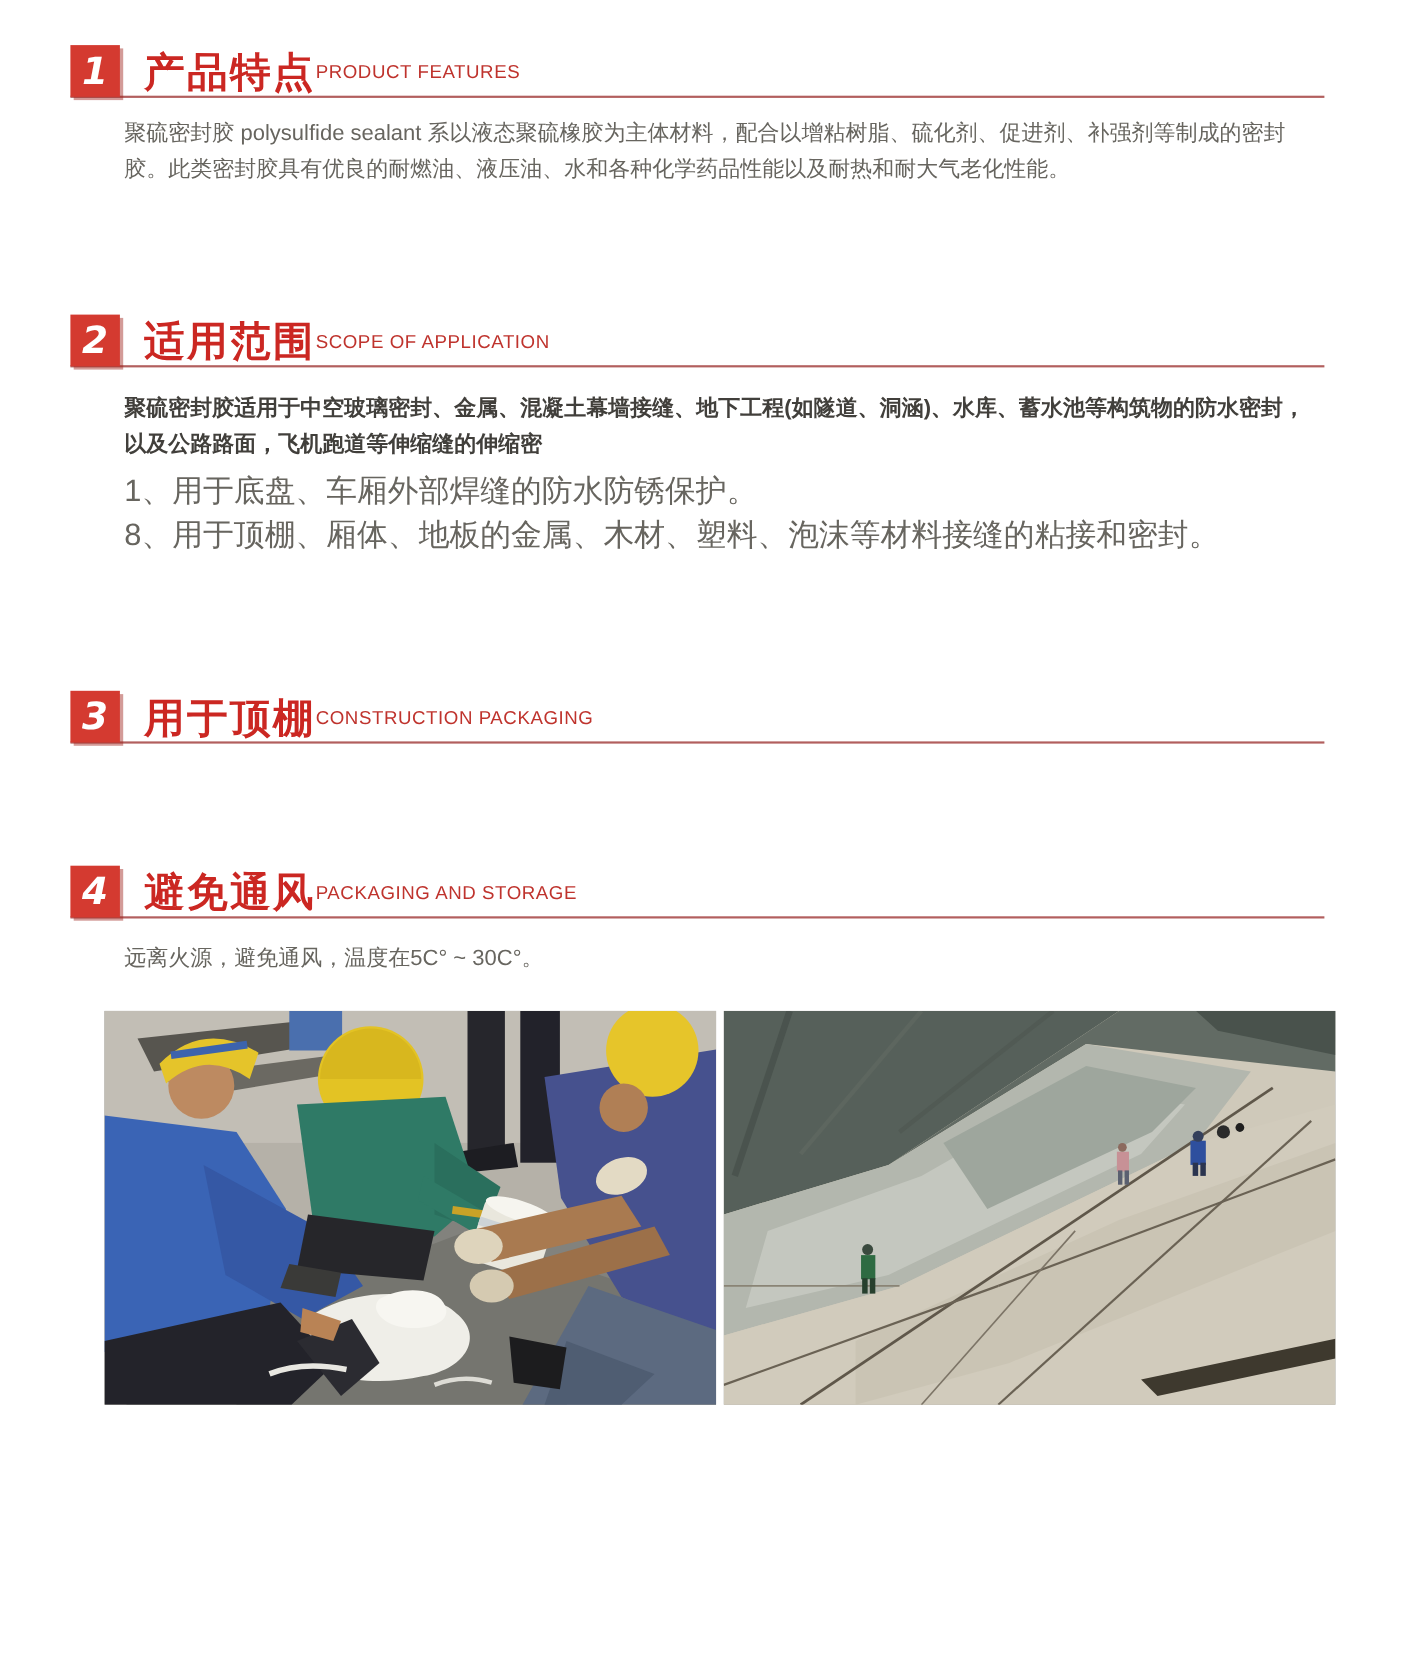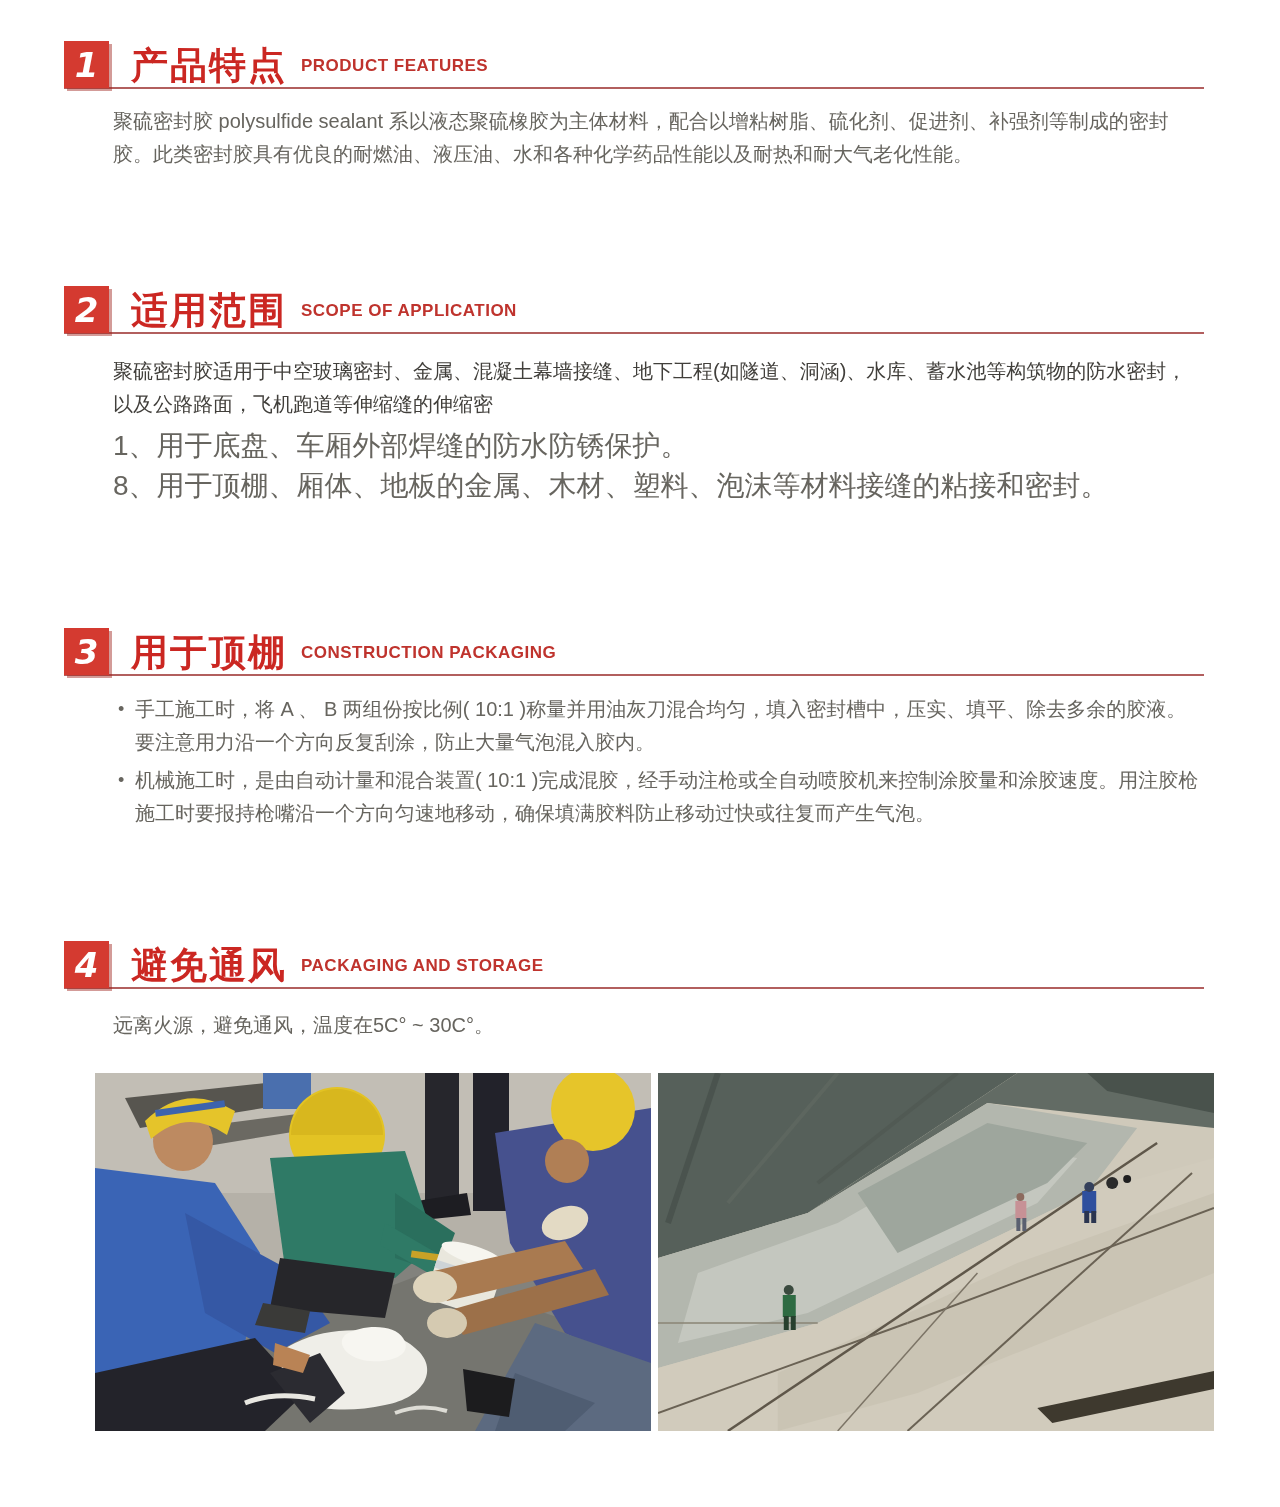--- a/index.html
+++ b/index.html
@@ -26,31 +26,31 @@
     font-family:"DejaVu Sans",sans-serif;
     font-style:italic;font-weight:bold;font-size:34px;
     box-shadow:3px 3px 0 rgba(158,34,27,.45);
     margin-bottom:-1px;
   }
   .titles{display:flex;align-items:center;margin-left:22px;padding-bottom:3px;}
   .title-zh{
     font-size:37px;font-weight:bold;color:#cb2722;letter-spacing:2px;line-height:1;
   }
   .title-en{
-    font-size:17px;font-weight:bold;color:#bf332d;margin-left:14px;letter-spacing:.5px;
+    font-size:17px;font-weight:normal;color:#bf332d;letter-spacing:.5px;
   }
 
   
   .text-block{
     margin:16px 75px 0 113px;
     font-size:20px;line-height:33px;color:#67655f;
   }
   .lead{
     margin-top:21px;
-    font-weight:normal;color:#413f3b;
+    font-weight:bold;color:#413f3b;
   }
   .num-list{margin:8px 75px 0 113px;padding:0;list-style:none;}
   .num-list li{
     font-size:28px;line-height:33px;color:#67655f;margin-top:7px;
   }
   .num-list li:first-child{margin-top:0;}
   .bullet-list{margin:17px 75px 0 118px;padding:0;list-style:none;}
   .bullet-list li{
     position:relative;padding-left:17px;margin-top:5px;
     font-size:20px;line-height:33px;color:#67655f;
@@ -111,24 +111,20 @@
   <section class="sec sec-3">
     <header class="sec-header">
       <div class="badge">
         <span>3</span>
       </div>
       <div class="titles">
         <span class="title-zh">用于顶棚</span>
         <span class="title-en">CONSTRUCTION PACKAGING</span>
       </div>
     </header>
-    <ul class="bullet-list">
-      <li>手工施工时，将 A 、 B 两组份按比例( 10:1 )称量并用油灰刀混合均匀，填入密封槽中，压实、填平、除去多余的胶液。要注意用力沿一个方向反复刮涂，防止大量气泡混入胶内。</li>
-      <li>机械施工时，是由自动计量和混合装置( 10:1 )完成混胶，经手动注枪或全自动喷胶机来控制涂胶量和涂胶速度。用注胶枪施工时要报持枪嘴沿一个方向匀速地移动，确保填满胶料防止移动过快或往复而产生气泡。</li>
-    </ul>
   </section>
 
   <section class="sec sec-4">
     <header class="sec-header">
       <div class="badge">
         <span>4</span>
       </div>
       <div class="titles">
         <span class="title-zh">避免通风</span>
         <span class="title-en">PACKAGING AND STORAGE</span>

